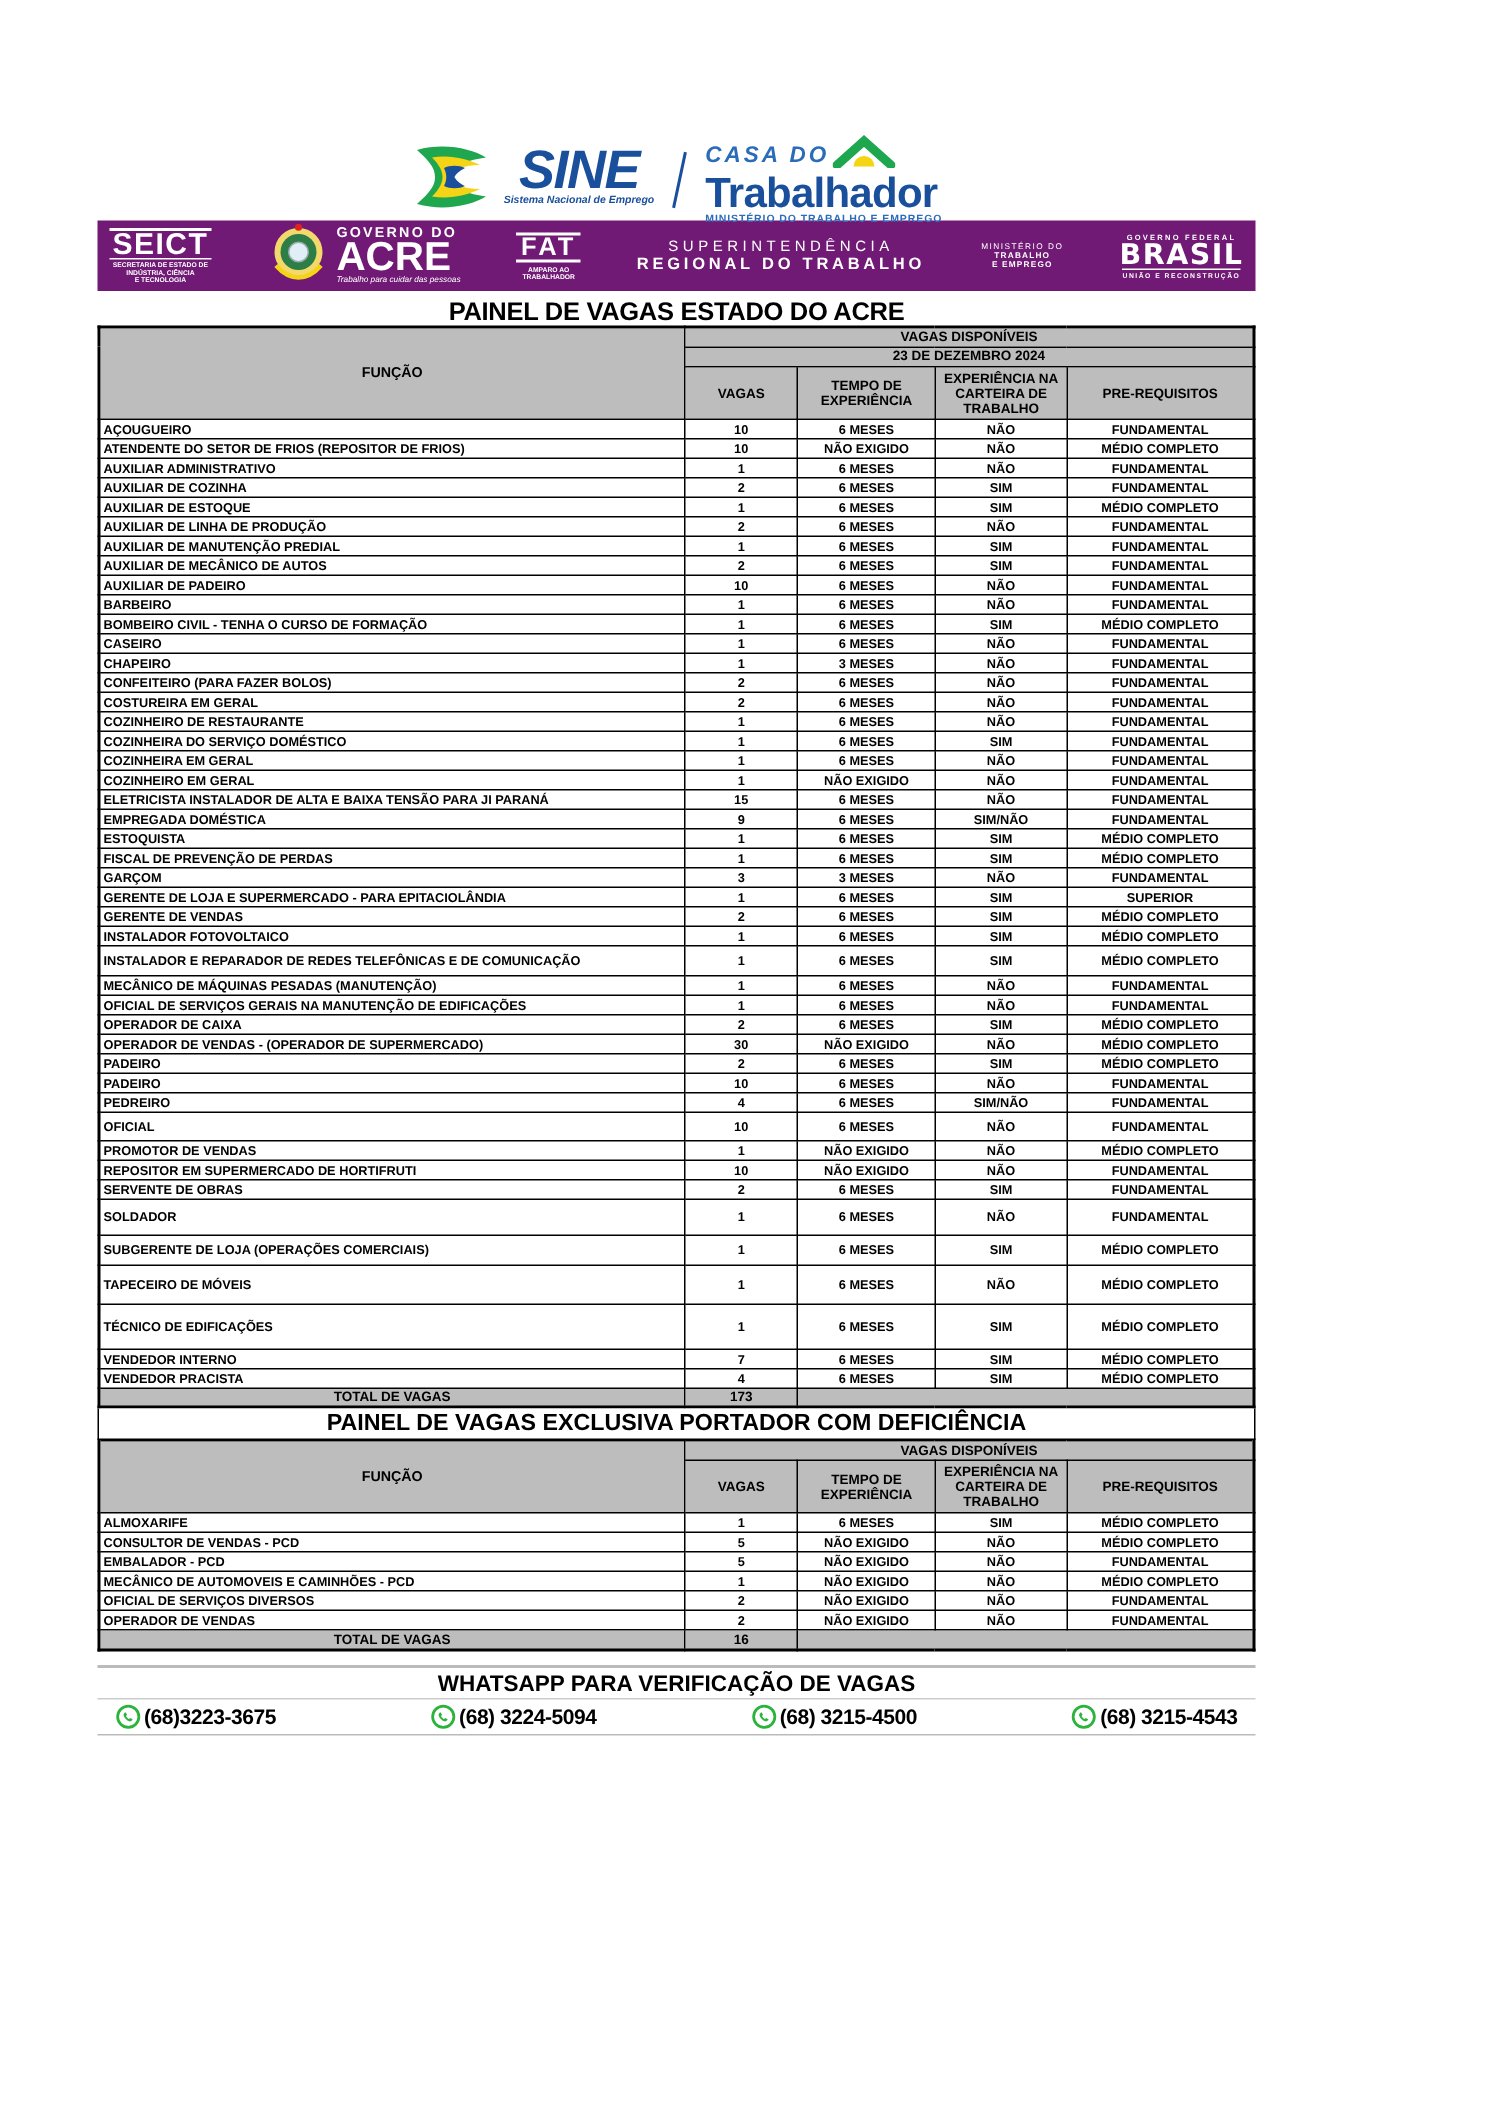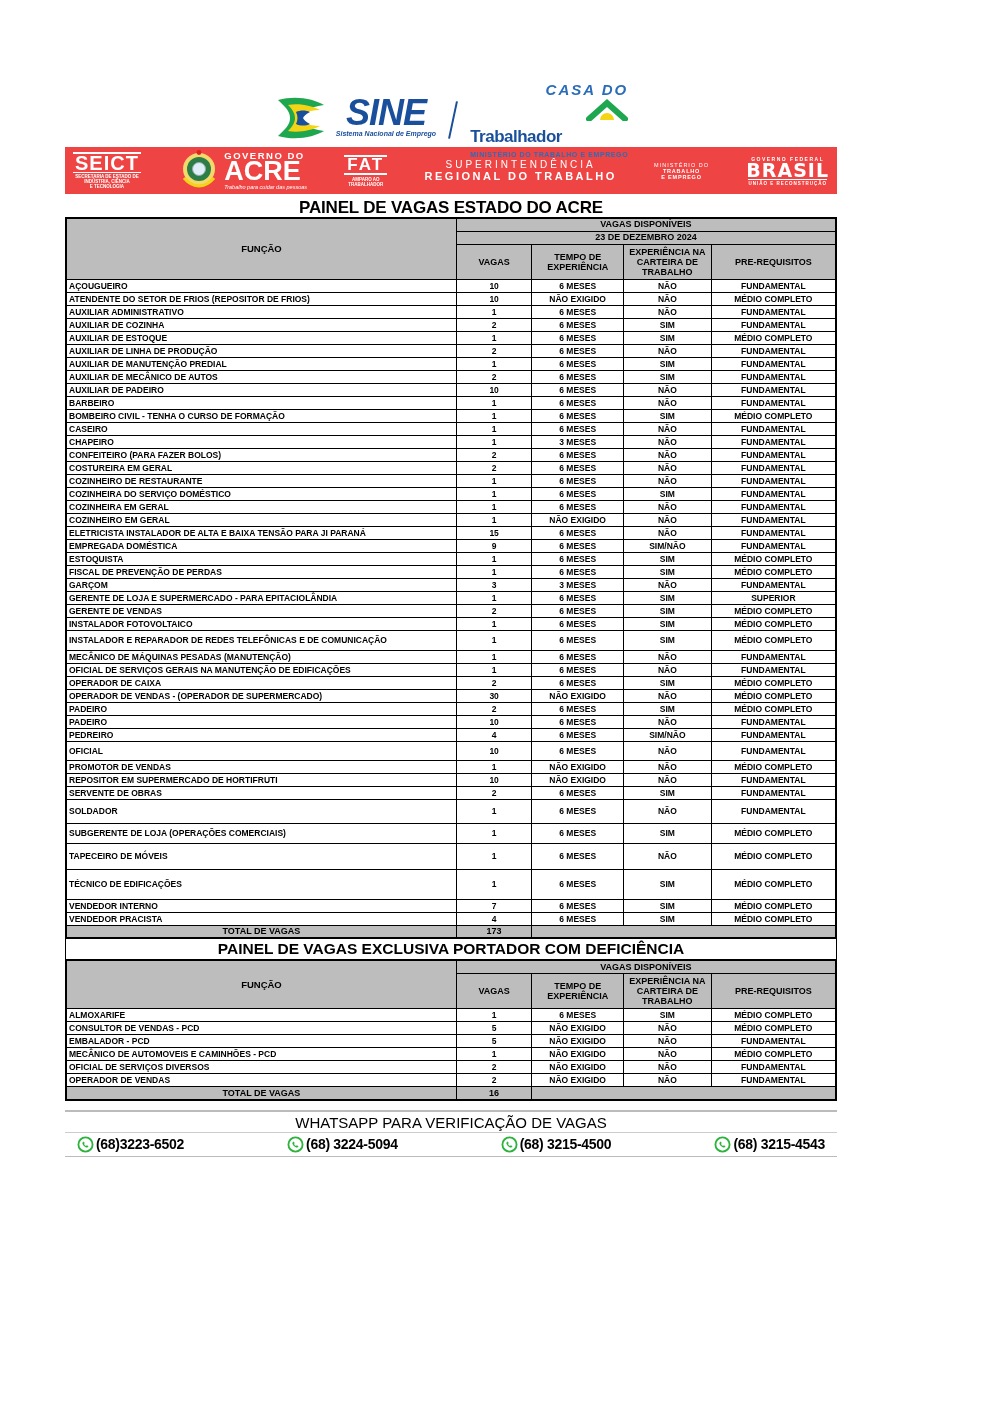--- a/index.html
+++ b/index.html
@@ -9,27 +9,27 @@
   .content { position:absolute; left:65px; top:0; width:772px; }
 
   
   .logos-row { margin-top:95px; height:50px; display:flex; justify-content:center; align-items:center; gap:10px; }
   .sine-logo { display:flex; align-items:flex-start; gap:4px; }
   .sine-text { display:flex; flex-direction:column; align-items:center; }
   .sine-name { font-size:36px; font-weight:900; font-style:italic; color:#1a4f9c; line-height:32px; letter-spacing:-1px; }
   .sine-sub { font-size:7px; font-weight:bold; font-style:italic; color:#1a4f9c; margin-top:1px; }
   .logo-divider { width:2px; height:38px; background:#1a4f9c; transform:rotate(12deg); margin:0 6px; }
   .casa-logo { display:flex; flex-direction:column; }
-  .casa-top { display:flex; align-items:flex-end; gap:2px;flex-direction:column; }
+  .casa-top { display:flex; align-items:center; gap:2px; }
   .casa-line1 { font-size:15px; font-weight:bold; font-style:italic; color:#2b6cb8; letter-spacing:2px; line-height:14px; }
-  .casa-name { font-size:17px; font-weight:900; color:#1a4f9c; line-height:24px; letter-spacing:-0.5px; }
+  .casa-name { font-size:28px; font-weight:900; color:#1a4f9c; line-height:24px; letter-spacing:-0.5px; }
   .casa-sub { font-size:7px; font-weight:bold; color:#2b6cb8; margin-top:2px; letter-spacing:0.6px; }
 
   
-  .banner { margin-top:2px; height:47px; background:#ef4444; display:flex; align-items:center; justify-content:space-between; padding:0 8px; color:#fff; }
+  .banner { margin-top:2px; height:47px; background:#701a75; display:flex; align-items:center; justify-content:space-between; padding:0 8px; color:#fff; }
   .bb { display:flex; flex-direction:column; align-items:center; text-align:center; }
   .seict-name { font-size:20px; font-weight:900; letter-spacing:1px; line-height:18px; border-top:2px solid #fff; border-bottom:1.5px solid #fff; padding:0 2px; }
   .seict-sub { font-size:4.5px; font-weight:bold; line-height:5px; margin-top:1.5px; white-space:pre-line; }
   .acre-block { display:flex; align-items:center; gap:4px; }
   .acre-text { display:flex; flex-direction:column; align-items:flex-start; }
   .acre-l1 { font-size:9.5px; font-weight:bold; letter-spacing:1.5px; line-height:9px; }
   .acre-l2 { font-size:27px; font-weight:900; line-height:23px; letter-spacing:0px; }
   .acre-tag { font-size:5.5px; font-style:italic; line-height:6px; margin-top:1px; }
   .fat-name { font-size:17px; font-weight:900; letter-spacing:2px; line-height:16px; border-top:2px solid #fff; border-bottom:2px solid #fff; padding:0 3px; }
   .fat-sub { font-size:4.5px; font-weight:bold; line-height:5px; margin-top:2px; white-space:pre-line; }
@@ -61,21 +61,21 @@
   #main-rows tr:nth-child(28) td { height:20px; }
   #main-rows tr:nth-child(36) td { height:19px; }
   #main-rows tr:nth-child(40) td { height:24px; }
   #main-rows tr:nth-child(41) td { height:20px; }
   #main-rows tr:nth-child(42) td { height:26px; }
   #main-rows tr:nth-child(43) td { height:30px; }
   #main-rows td.c-center, #pcd-rows td.c-center { vertical-align:middle; }
 
   
   .footer { margin-top:9px; border-top:2px solid #bbb; border-bottom:1px solid #bbb; padding:1px 0 3px; }
-  .footer-title { text-align:center; font-size:15px; font-weight:normal; letter-spacing:0px; line-height:19px; border-bottom:1px solid #ccc; }
+  .footer-title { text-align:center; font-size:15px; font-weight:bold; letter-spacing:0px; line-height:19px; border-bottom:1px solid #ccc; }
   .phones { display:flex; justify-content:space-between; padding:3px 12px 0 12px; }
   .phone { display:flex; align-items:center; gap:2px; font-size:14px; font-weight:bold; letter-spacing:-0.3px; }
   .wa-icon { display:inline-flex; }
 </style>
 </head>
 <body>
 
 <div class="canvas">
   <div class="content">
 
@@ -580,21 +580,21 @@
     <div class="footer">
       <div class="footer-title">WHATSAPP PARA VERIFICAÇÃO DE VAGAS</div>
       <div class="phones">
         <span class="phone">
           <span class="wa-icon">
               <svg width="17" height="17" viewBox="0 0 24 24">
                 <circle cx="12" cy="12" r="10" fill="#fff" stroke="#2bb33c" stroke-width="2.6"></circle>
                 <path d="M16.2 14.6c-.5 1.2-2.2 2.1-3.3 1.7-2.2-.8-4.4-3-5.2-5.2-.4-1.1.5-2.8 1.7-3.3l1.5 2.2-1 1.3c.6 1.2 1.6 2.2 2.8 2.8l1.3-1z" fill="#2bb33c"></path>
               </svg>
             </span>
-          <span>(68)3223-6502</span>
+          <span>(68)3223-3675</span>
         </span>
         <span class="phone">
           <span class="wa-icon">
               <svg width="17" height="17" viewBox="0 0 24 24">
                 <circle cx="12" cy="12" r="10" fill="#fff" stroke="#2bb33c" stroke-width="2.6"></circle>
                 <path d="M16.2 14.6c-.5 1.2-2.2 2.1-3.3 1.7-2.2-.8-4.4-3-5.2-5.2-.4-1.1.5-2.8 1.7-3.3l1.5 2.2-1 1.3c.6 1.2 1.6 2.2 2.8 2.8l1.3-1z" fill="#2bb33c"></path>
               </svg>
             </span>
           <span>(68) 3224-5094</span>
         </span>

